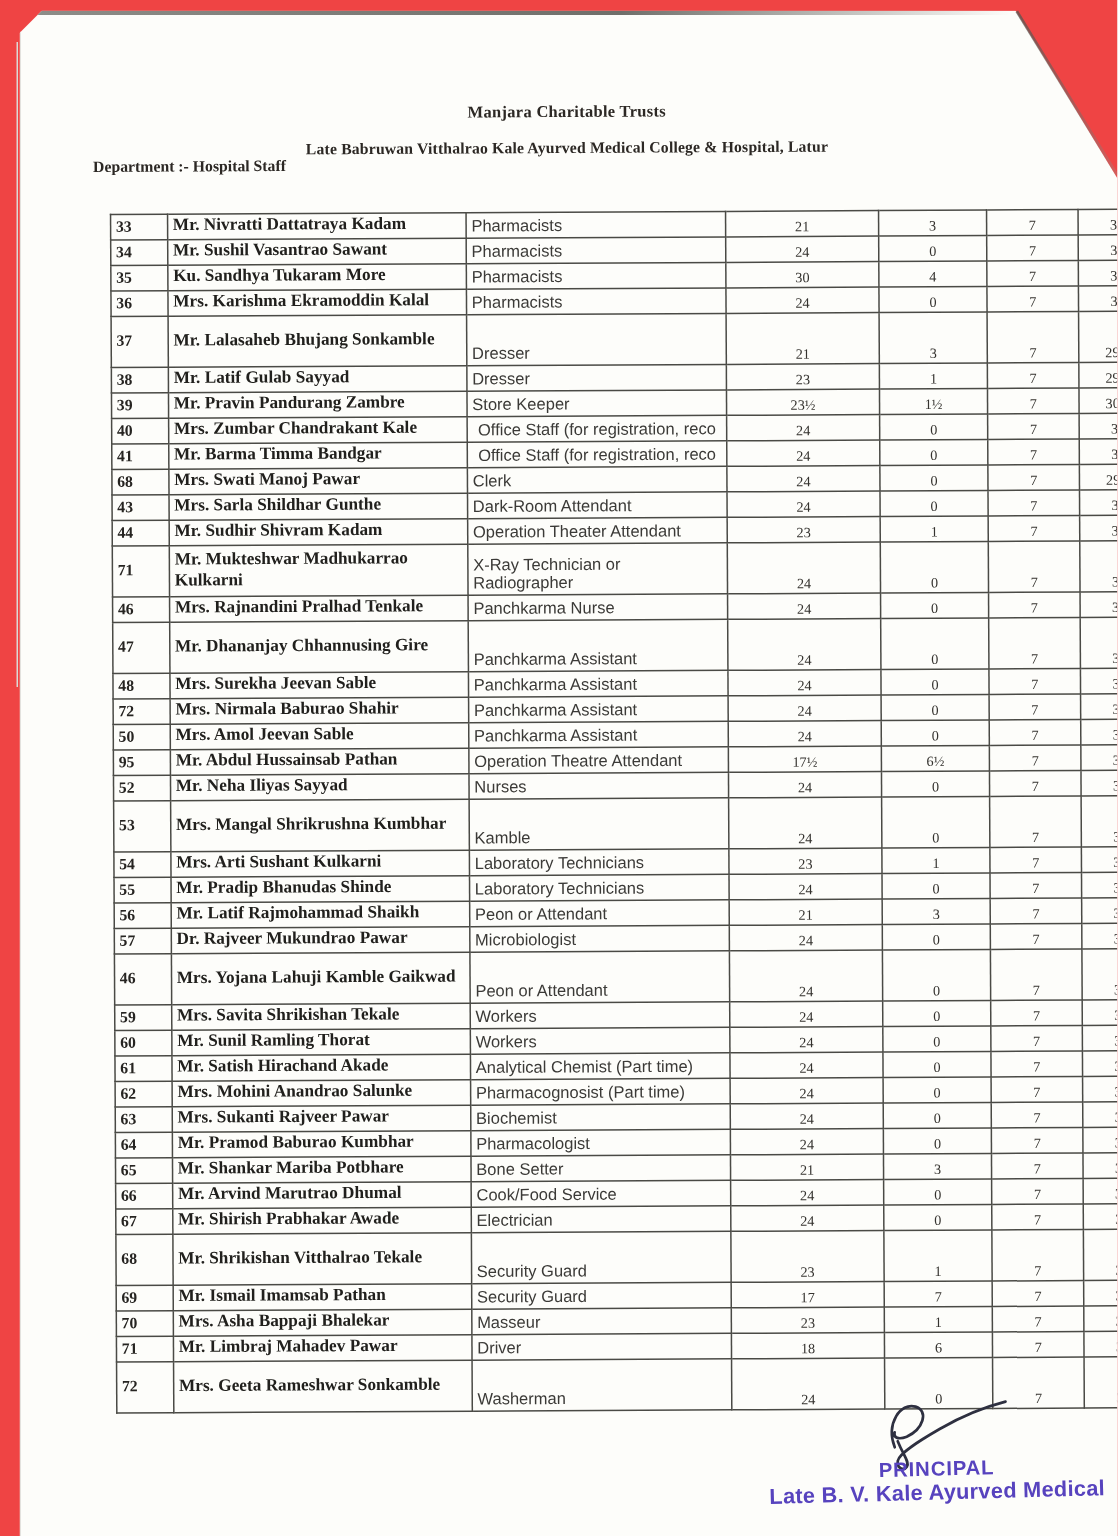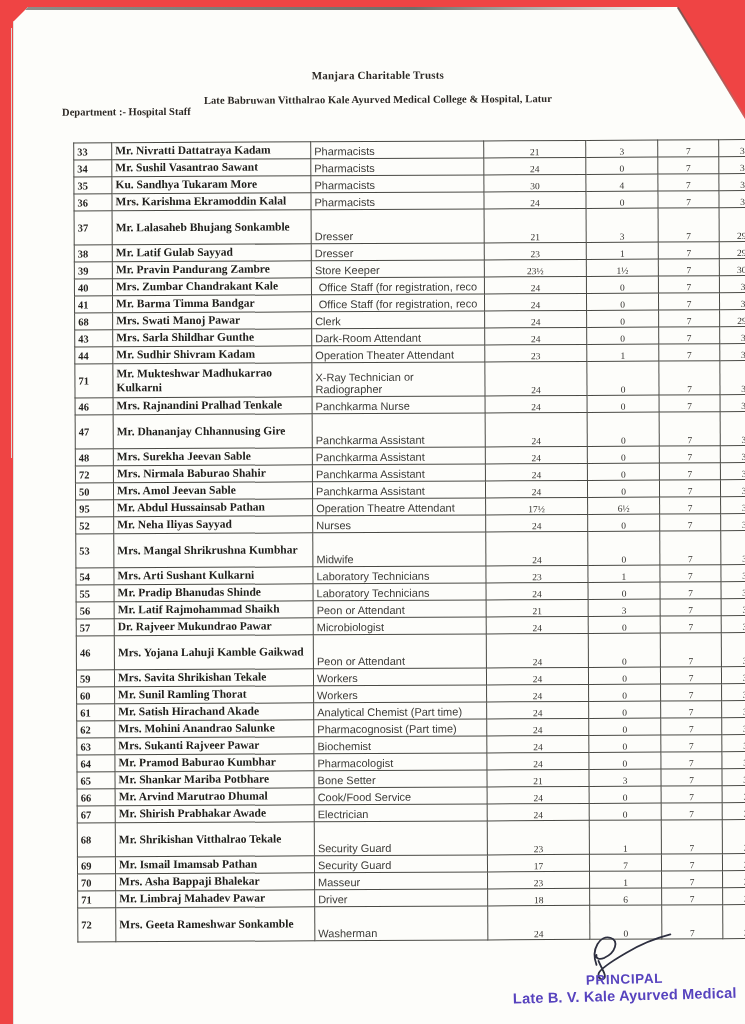--- a/index.html
+++ b/index.html
@@ -269,21 +269,21 @@
               <td class="col-name">Mr. Neha Iliyas Sayyad</td>
               <td class="col-desig">Nurses</td>
               <td class="col-num w1">24</td>
               <td class="col-num w2">0</td>
               <td class="col-num w3">7</td>
               <td class="col-num w4">31</td>
             </tr>
             <tr class="tall">
               <td class="col-no">53</td>
               <td class="col-name">Mrs. Mangal Shrikrushna Kumbhar</td>
-              <td class="col-desig">Midwife</td>
+              <td class="col-desig">Kamble</td>
               <td class="col-num w1">24</td>
               <td class="col-num w2">0</td>
               <td class="col-num w3">7</td>
               <td class="col-num w4">31</td>
             </tr>
             <tr>
               <td class="col-no">54</td>
               <td class="col-name">Mrs. Arti Sushant Kulkarni</td>
               <td class="col-desig">Laboratory Technicians</td>
               <td class="col-num w1">23</td>

